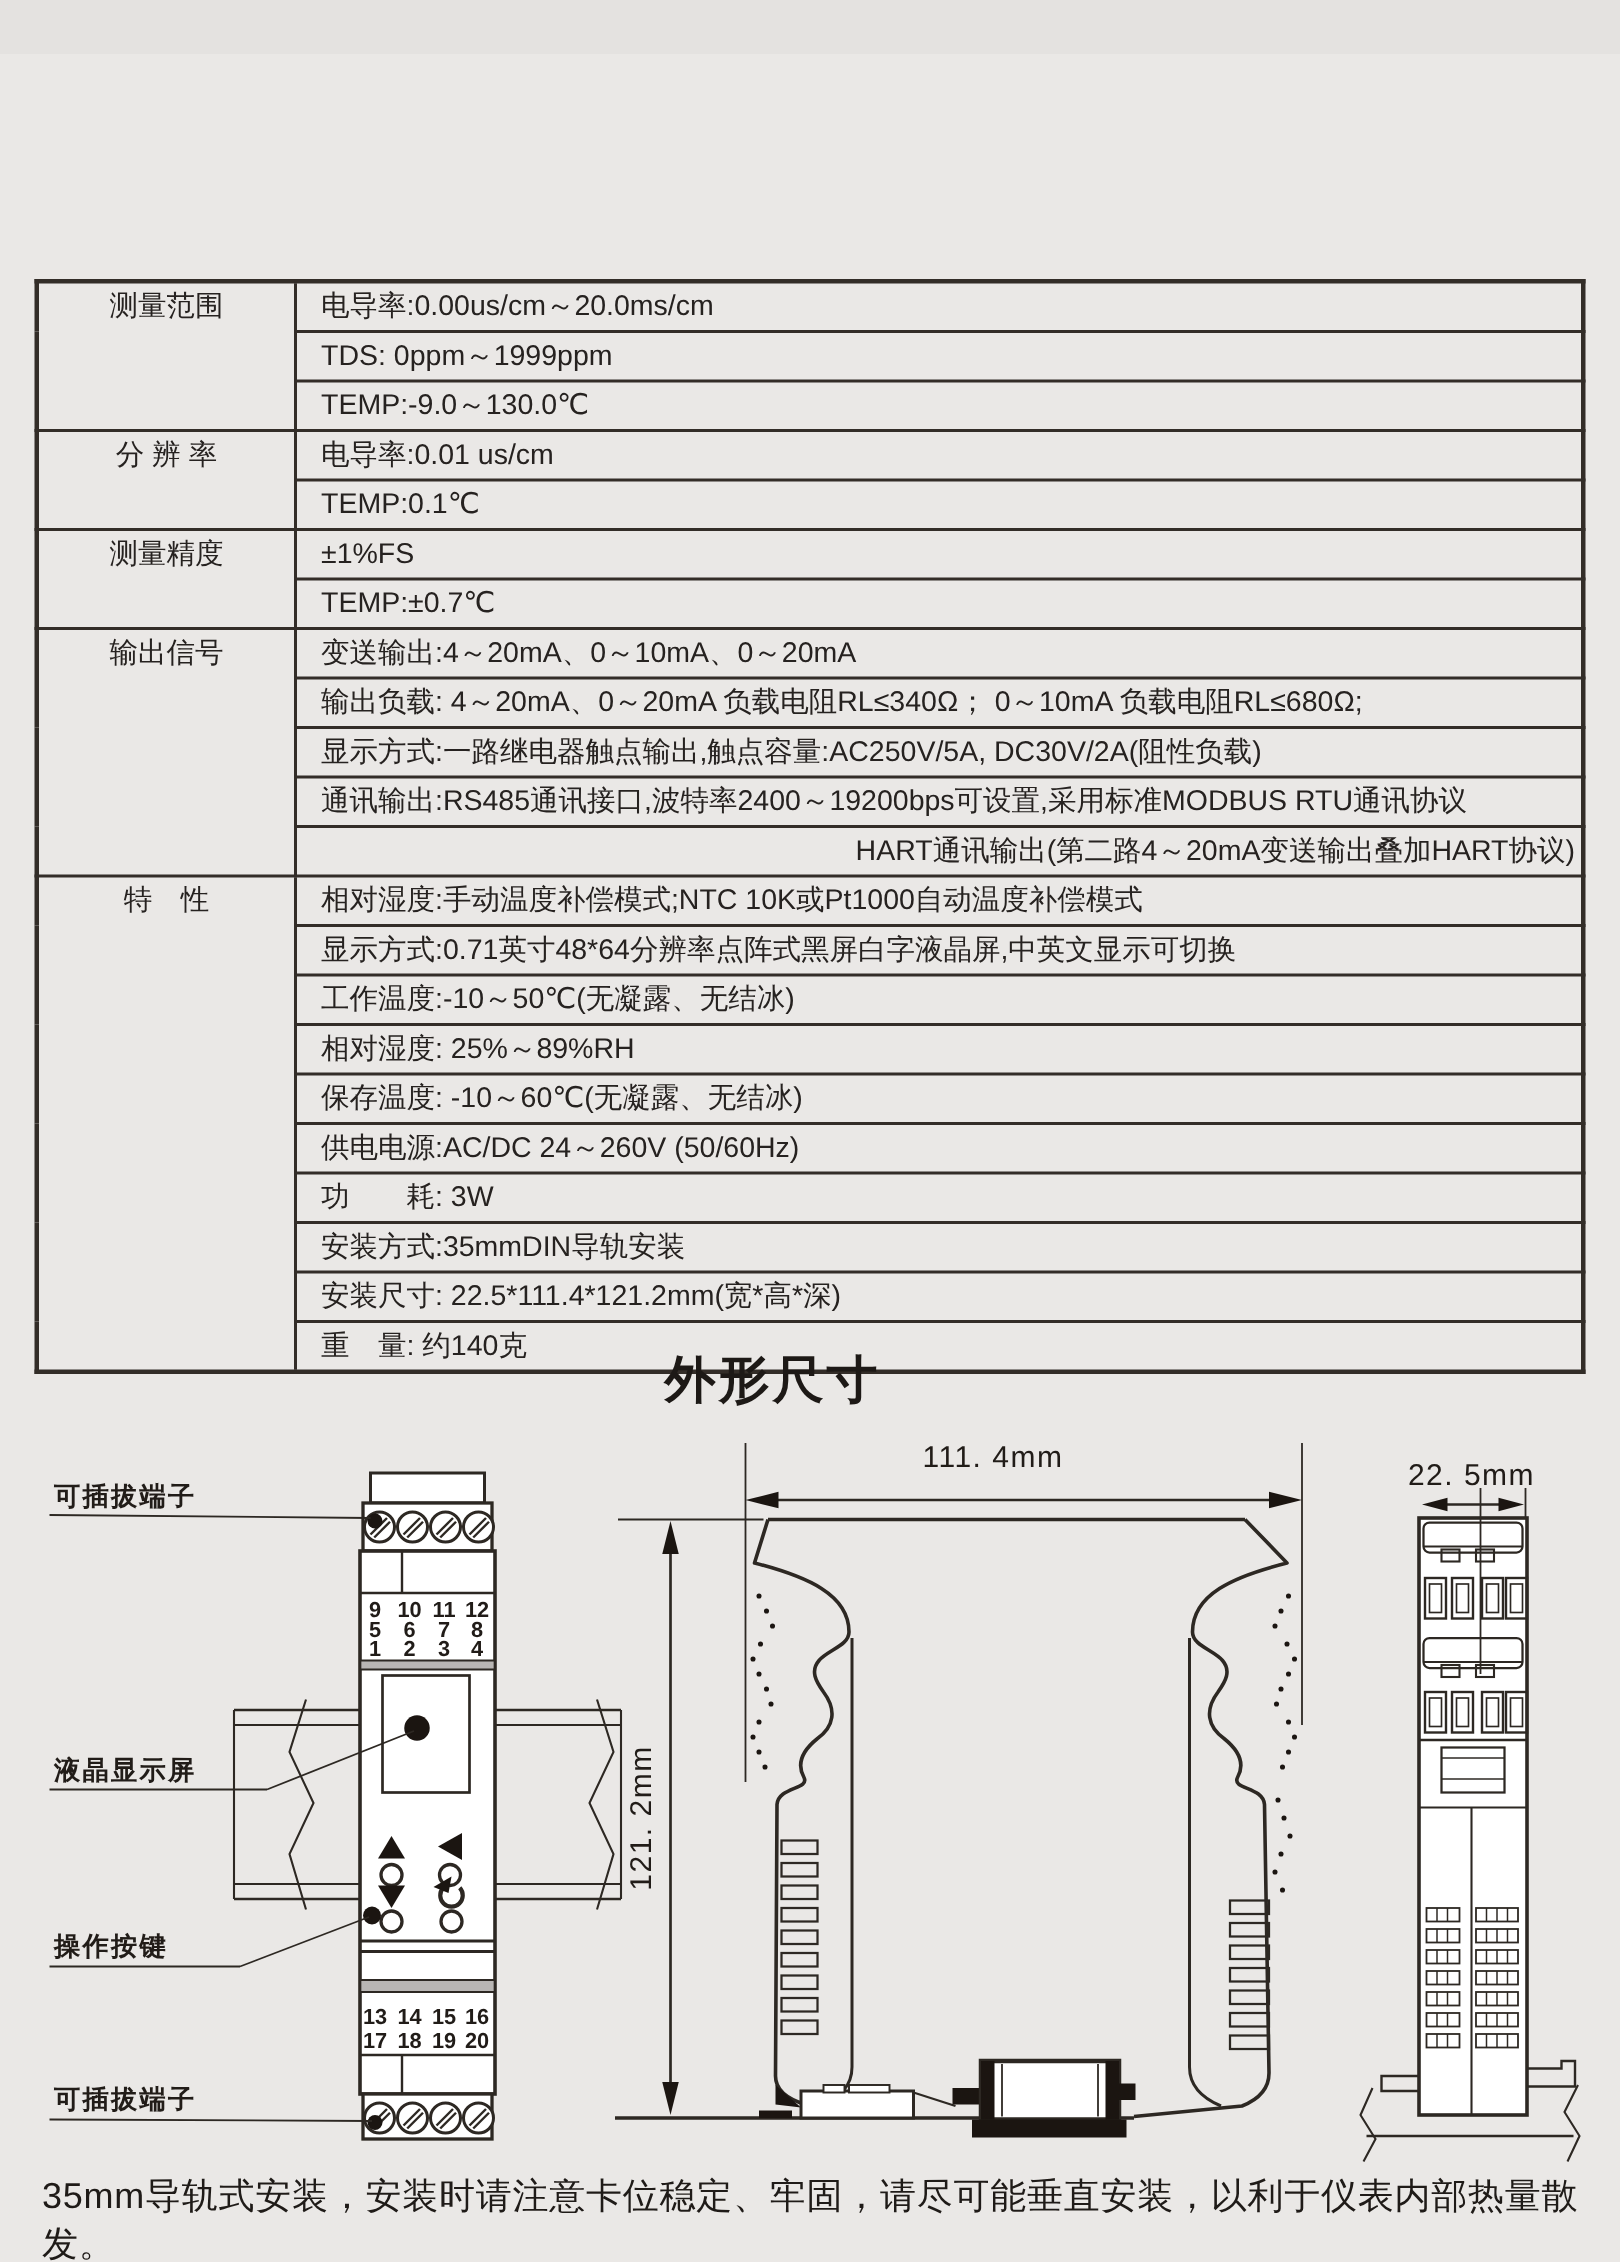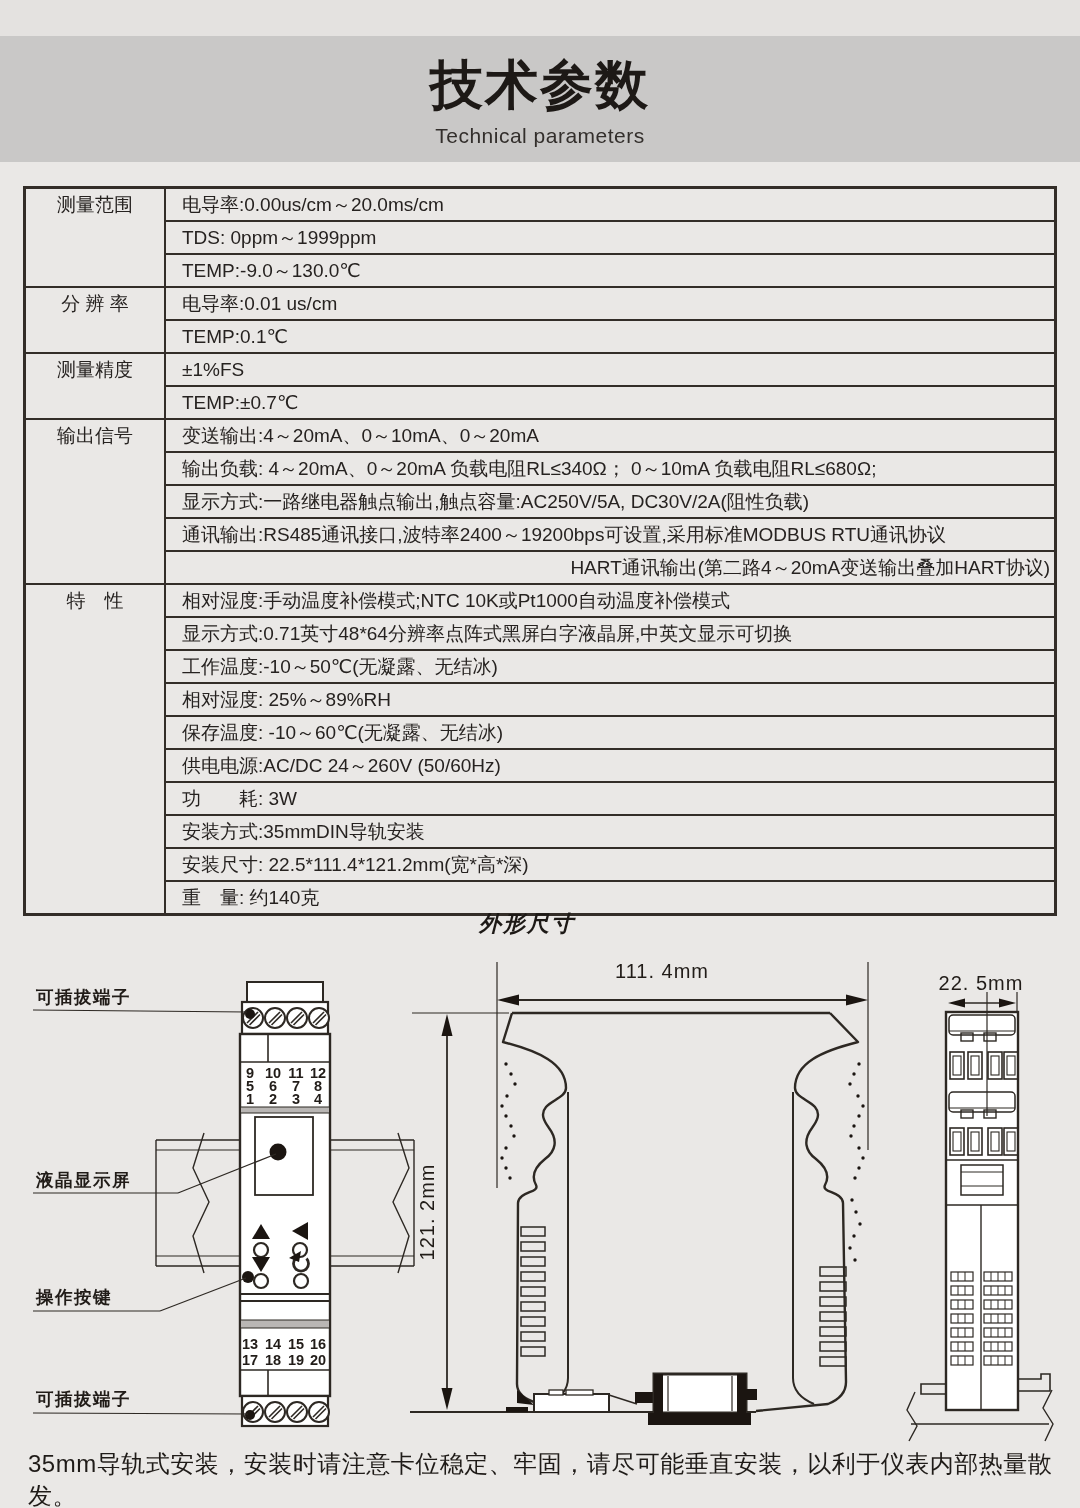--- a/index.html
+++ b/index.html
@@ -21,27 +21,27 @@
     border-collapse:collapse;table-layout:fixed;
     font-size:19px;font-weight:500;color:#262220;
   }
   table.spec td{
     border:2px solid #332d28;
     height:31px;line-height:31px;
     padding:0 4px 0 16px;white-space:nowrap;overflow:hidden;
   }
   table.spec{border:3px solid #332d28;}
   table.spec td.cat{
-    width:134px;text-align:center;vertical-align:top;padding:0 2px;
+    width:134px;text-align:center;vertical-align:top;padding:0 18px;
   }
   table.spec td.center{text-align:right;}
 
   .dim-title{
-    position:absolute;left:0;top:897px;width:1030px;margin:12px;text-align:center;
-    font-size:22px;font-weight:700;color:#1d1916;letter-spacing:2px;font-style:italic;
+    position:absolute;left:0;top:897px;width:1030px;margin:0;text-align:center;
+    font-size:34px;font-weight:700;color:#1d1916;letter-spacing:2px;
   }
   svg.drawings{position:absolute;left:0;top:940px;}
   svg.drawings .ln{stroke:#2d2823;fill:none;}
   svg.drawings .fw{stroke:#2d2823;fill:#ffffff;}
   svg.drawings .fb{fill:#1b1511;stroke:none;}
   svg.drawings .gray{fill:#b9b6b4;stroke:none;}
   svg.drawings text{fill:#211c18;stroke:none;}
   .tnum{font-size:14.5px;font-weight:700;text-anchor:middle;}
   .dimtext{font-size:20px;font-weight:400;text-anchor:middle;letter-spacing:1px;}
   .lbl{font-size:17.5px;font-weight:700;letter-spacing:1.5px;}
@@ -50,24 +50,20 @@
     position:absolute;left:28px;top:1448px;width:1030px;margin:0;
     font-size:24px;font-weight:500;color:#1f1b18;letter-spacing:0.5px;
   }
 </style>
 </head>
 <body>
 
 <div class="page">
   <div class="top-strip"></div>
 
-  <header class="title-band">
-    <h1>技术参数</h1>
-    <div class="subtitle">Technical parameters</div>
-  </header>
 
   <table class="spec">
     <tbody>
       <tr>
         <td class="cat" rowspan="3">测量范围</td>
         <td>电导率:0.00us/cm～20.0ms/cm</td>
         </tr>
       <tr>
           <td>TDS: 0ppm～1999ppm</td>
         </tr>

